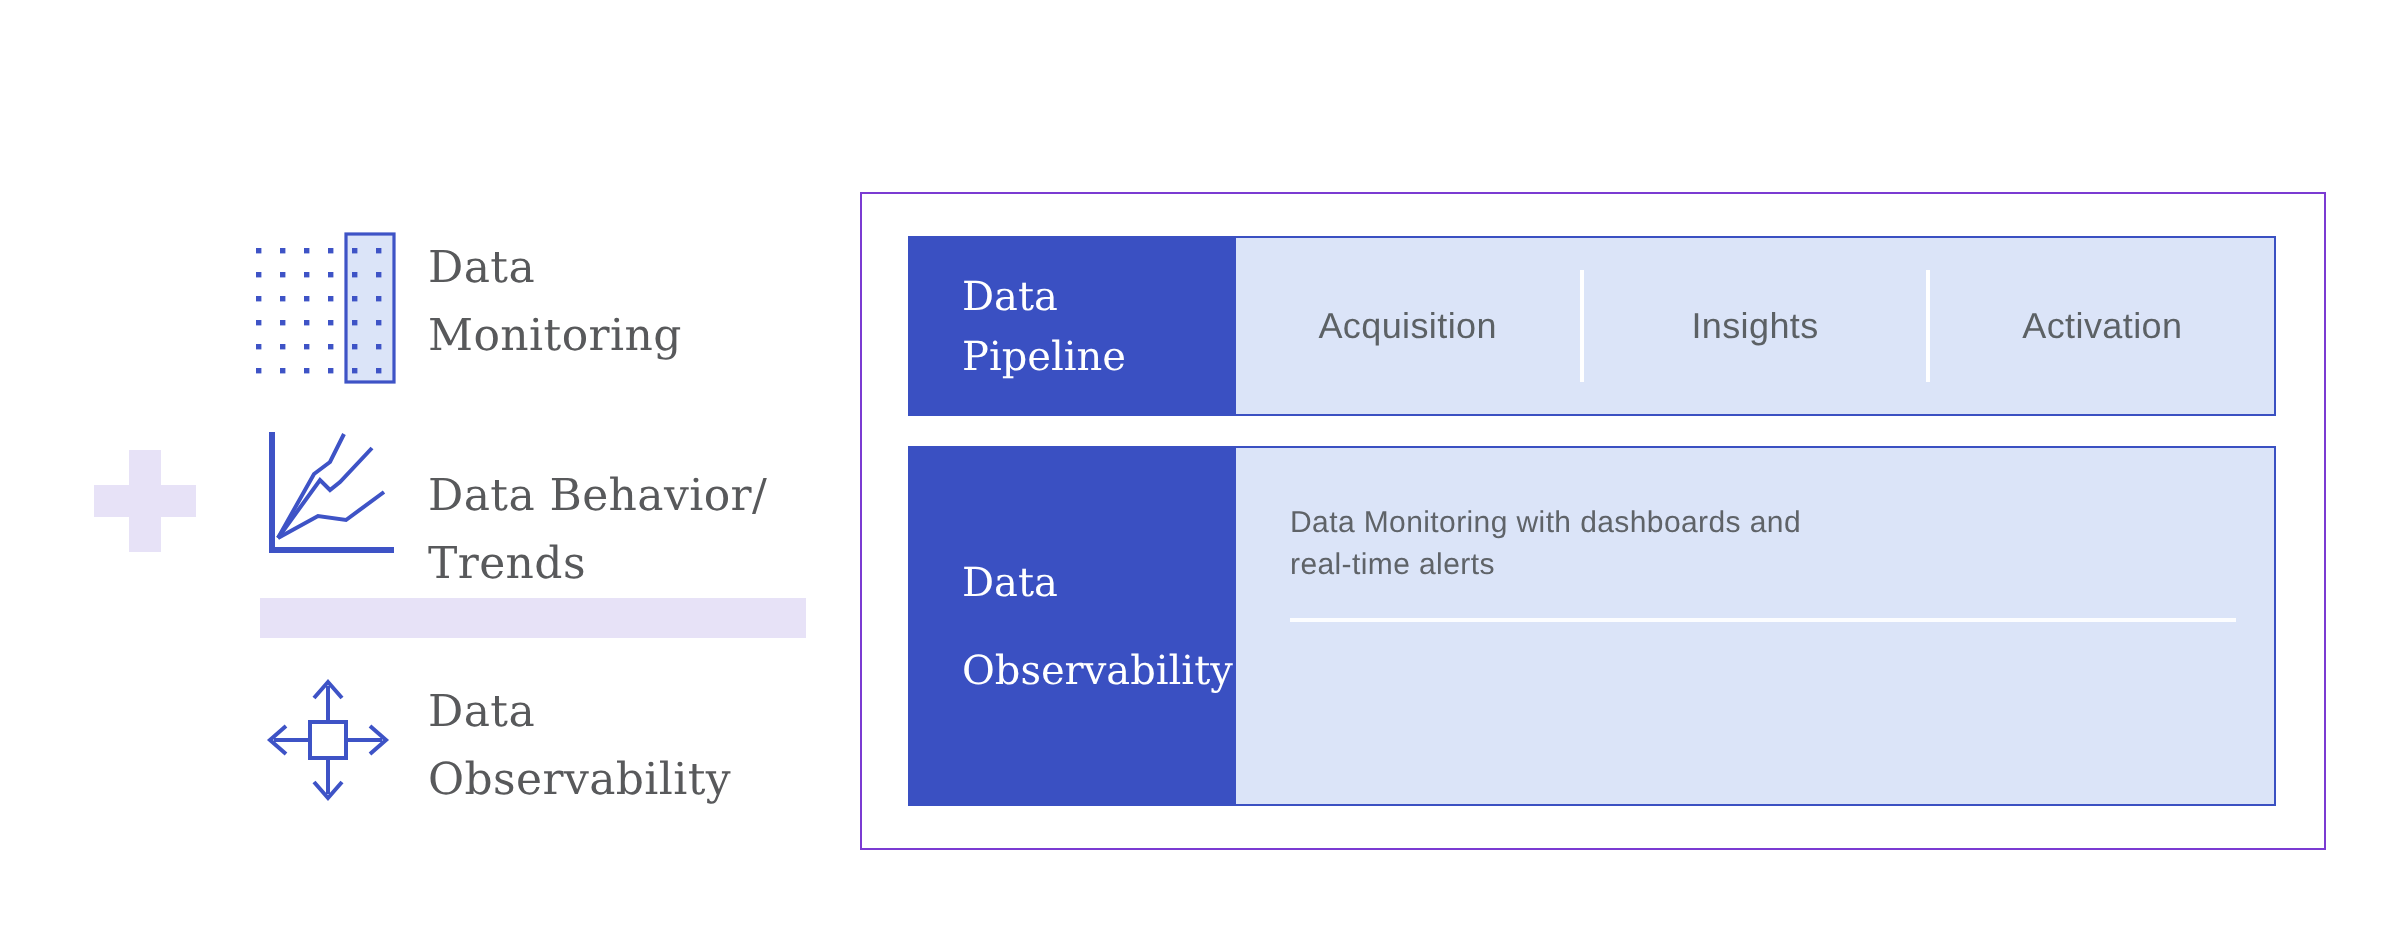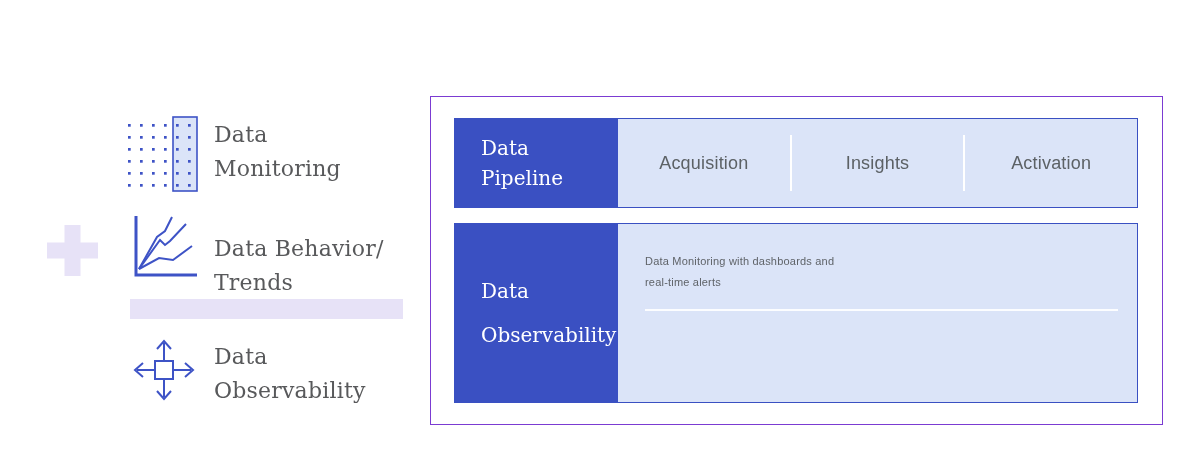--- a/index.html
+++ b/index.html
@@ -40,21 +40,21 @@
   }
   .row2 .row-header{line-height:44px;}
   .stages{flex:1;display:flex;align-items:stretch;}
   .stage{
     flex:1;display:flex;align-items:center;justify-content:center;
     font-size:18px;color:#5C6165;letter-spacing:.2px;
   }
   .stage-sep{width:2px;height:56px;align-self:center;background:#ffffff;}
   .row-body{flex:1;box-sizing:border-box;padding:27px 20px 0 27px;}
   .desc{
-    margin:0;font-size:11px;line-height:21px;color:#5F6368;
+    margin:0;font-size:15px;line-height:21px;color:#5F6368;
     white-space:pre-line;letter-spacing:.2px;
   }
   .desc-divider{height:2px;background:rgba(255,255,255,.9);width:473px;margin:16px 0 15px 0;}
 </style>
 </head>
 <body>
 
 <div class="canvas">
 
   <div class="plus-wrap">

